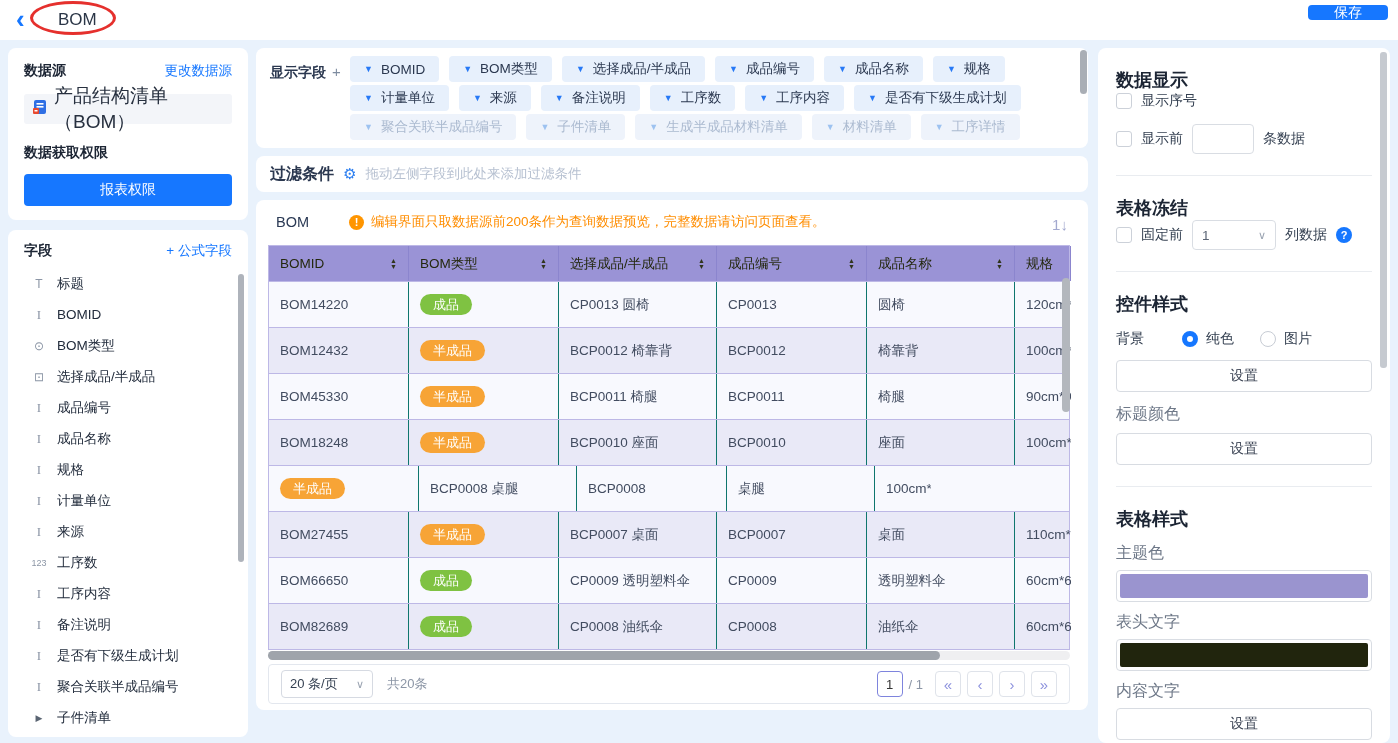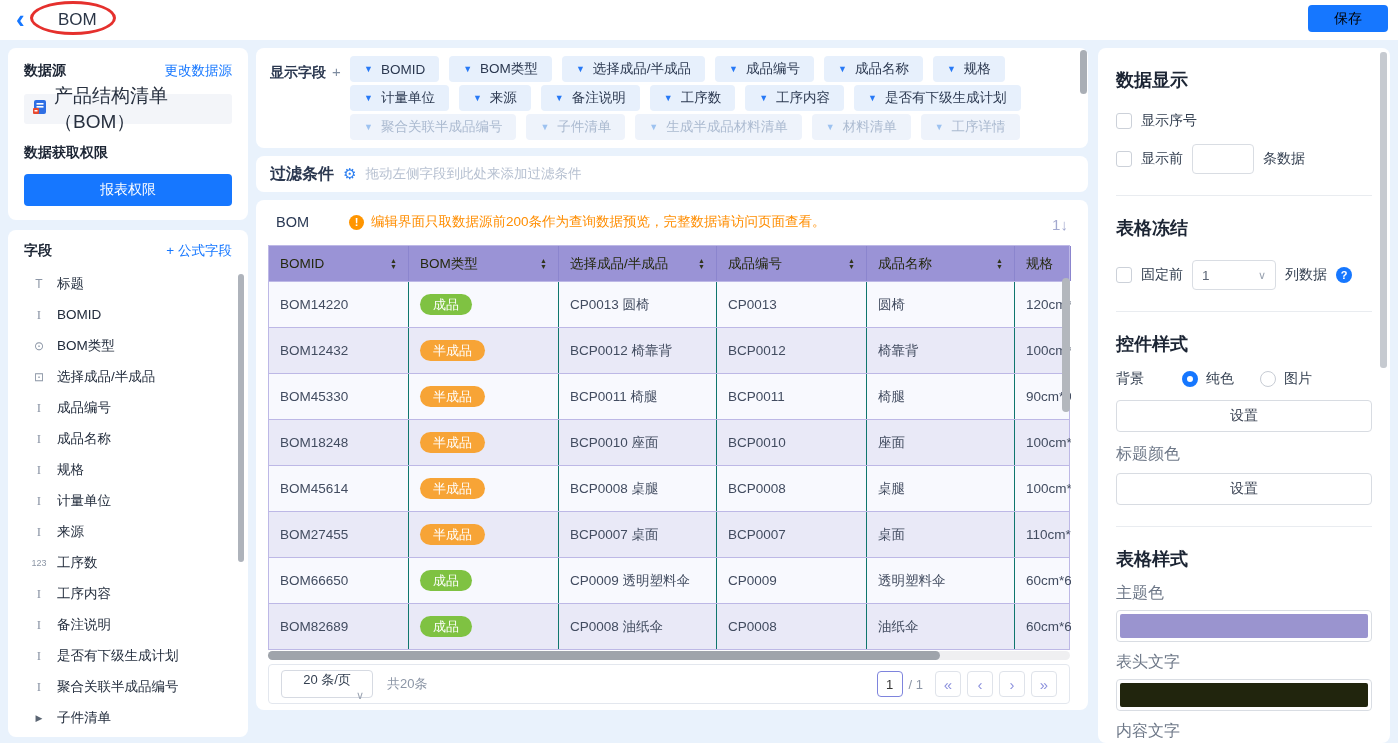--- a/index.html
+++ b/index.html
@@ -4,21 +4,21 @@
 <style>
   * { margin:0; padding:0; box-sizing:border-box; }
   html,body { background:#e9f2fc; }
   .page { position:relative; width:1398px; height:743px; overflow:hidden;
           font-family:"Liberation Sans", sans-serif; background:#e9f2fc; }
 
   
   .topbar { position:absolute; left:0; top:0; width:1398px; height:40px; background:#ffffff; }
   .back { position:absolute; left:16px; top:2px; font-size:26px; font-weight:700; color:#1677ff; cursor:pointer; line-height:34px;}
   .pg-title { position:absolute; left:58px; top:10px; font-size:17px; color:#2b3647; }
-  .save-btn { position:absolute; right:10px; top:5px; width:80px; height:27px; background:#1677ff; color:#000000;
+  .save-btn { position:absolute; right:10px; top:5px; width:80px; height:15px; background:#1677ff; color:#ffffff;
               border-radius:4px; display:flex; align-items:center; justify-content:center; font-size:14px; cursor:pointer; }
   .ellipse { position:absolute; border:3px solid #e5302d; border-radius:50%; pointer-events:none; }
   .ellipse1 { left:30px; top:1px; width:86px; height:34px; }
   .ellipse2 { left:17px; top:93px; width:220px; height:42px; transform:rotate(-2deg); }
 
   
   .card { position:absolute; background:#fff; border-radius:8px; }
   #card-ds     { left:8px;    top:48px;  width:240px; height:172px; padding:14px 16px; }
   #card-fields { left:8px;    top:230px; width:240px; height:507px; padding:12px 16px; overflow:hidden; }
   #card-chips  { left:256px;  top:48px;  width:832px; height:100px; padding:8px 0 0 0; display:flex; overflow:hidden; }
@@ -88,21 +88,21 @@
   .trow.even { background:#e9e9f7; height:46px; }
   .tag { color:#fff; font-size:13px; border-radius:13px; padding:4px 13px; line-height:1; }
   #tbl-vscroll { left:806px; top:78px; width:8px; height:134px; background:#b3b7bd; border-radius:4px; position:absolute; }
   .hscroll-track { position:absolute; left:12px; top:451px; width:802px; height:9px; background:#efeff1; border-radius:5px; }
   .hscroll-thumb { position:absolute; left:0; top:0; width:672px; height:9px; background:#9fa4ab; border-radius:5px; }
 
   
   .pagi { position:absolute; left:12px; top:464px; width:802px; height:40px; border:1px solid #e3e7ee; border-radius:4px;
           display:flex; align-items:center; padding:0 12px; gap:14px; background:#fff; }
   .psize { width:92px; height:28px; border:1px solid #d6dae2; border-radius:4px; display:flex; align-items:center;
-           padding:0 8px; font-size:13px; color:#333f50; cursor:pointer;flex-direction:column; }
+           padding:0 8px; font-size:13px; color:#333f50; cursor:pointer; }
   .psize .chev { margin-left:auto; color:#9aa3b1; font-size:11px; }
   .ptotal { font-size:13px; color:#8b95a5; }
   .pright { margin-left:auto; display:flex; align-items:center; gap:6px; }
   .pinput { width:26px; height:26px; border:1px solid #7e84dd; border-radius:4px; display:flex; align-items:center;
             justify-content:center; font-size:13px; color:#333; }
   .pof { font-size:13px; color:#8b95a5; margin-right:6px; }
   .pbtn { width:26px; height:26px; border:1px solid #dfe3ea; border-radius:4px; display:flex; align-items:center;
           justify-content:center; font-size:15px; color:#8c91dd; cursor:pointer; background:#fff; line-height:1; }
 
   
@@ -122,21 +122,21 @@
   .radio.off { border:1px solid #c7ccd4; background:#fff; }
   .btn-set { height:32px; border:1px solid #d8dce2; border-radius:4px; display:flex; align-items:center;
              justify-content:center; font-size:14px; color:#3e4656; cursor:pointer; background:#fff; }
   .sub-lbl { font-size:16px; color:#6e7888; }
   .swatch { height:32px; border:1px solid #d9dde3; border-radius:4px; padding:3px; background:#fff; cursor:pointer; }
   .swatch > div { width:100%; height:100%; border-radius:2px; }
   #right-scroll { right:3px; top:4px; width:7px; height:316px; background:#c6cad0; }
   .outer-scroll { position:absolute; left:1080px; top:50px; width:7px; height:44px; background:#a9aeb5; border-radius:4px; }
 
   .mt4{margin-top:4px}.mt6{margin-top:6px}.mt8{margin-top:8px}.mt10{margin-top:10px}.mt12{margin-top:12px}
-  .mt14{margin-top:14px}.mt16{margin-top:20px}.mt20{margin-top:20px}
+  .mt14{margin-top:14px}.mt16{margin-top:0}.mt20{margin-top:20px}
 </style>
 </head>
 <body>
 
 <div class="page">
 
   <div class="topbar">
     <span class="back">‹</span>
     <span class="pg-title">BOM</span>
     <div class="save-btn">保存</div>
@@ -409,21 +409,20 @@
             <div class="tcell" style="width: 140px;">BOM18248</div>
             <div class="tcell" style="width: 150px;">
               <span class="tag" style="background: rgb(247, 164, 54);">半成品</span>
             </div>
             <div class="tcell" style="width: 158px;">BCP0010 座面</div>
             <div class="tcell" style="width: 150px;">BCP0010</div>
             <div class="tcell" style="width: 148px;">座面</div>
             <div class="tcell" style="width: 56px;">100cm*</div>
           </div>
           <div class="trow odd">
-            <div class="tcell" style="width: 140px;">BOM45614</div>
             <div class="tcell" style="width: 150px;">
               <span class="tag" style="background: rgb(247, 164, 54);">半成品</span>
             </div>
             <div class="tcell" style="width: 158px;">BCP0008 桌腿</div>
             <div class="tcell" style="width: 150px;">BCP0008</div>
             <div class="tcell" style="width: 148px;">桌腿</div>
             <div class="tcell" style="width: 56px;">100cm*</div>
           </div>
           <div class="trow even">
             <div class="tcell" style="width: 140px;">BOM27455</div>

